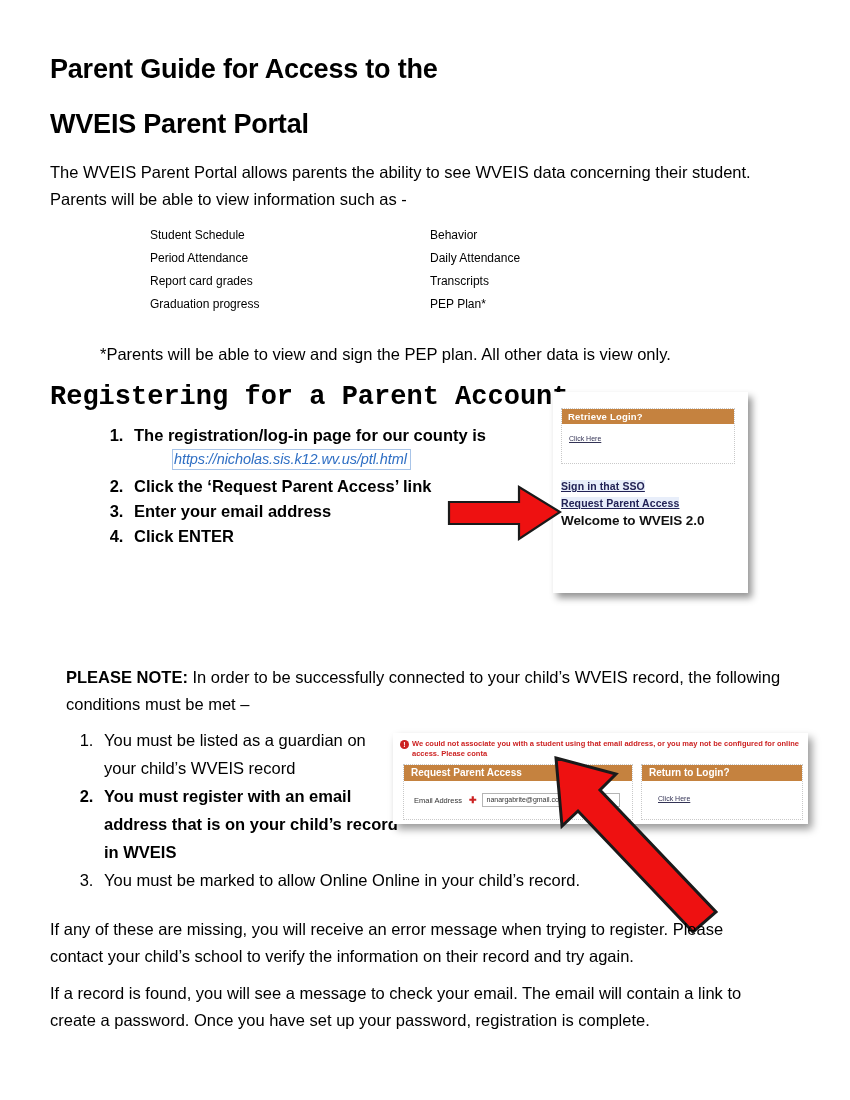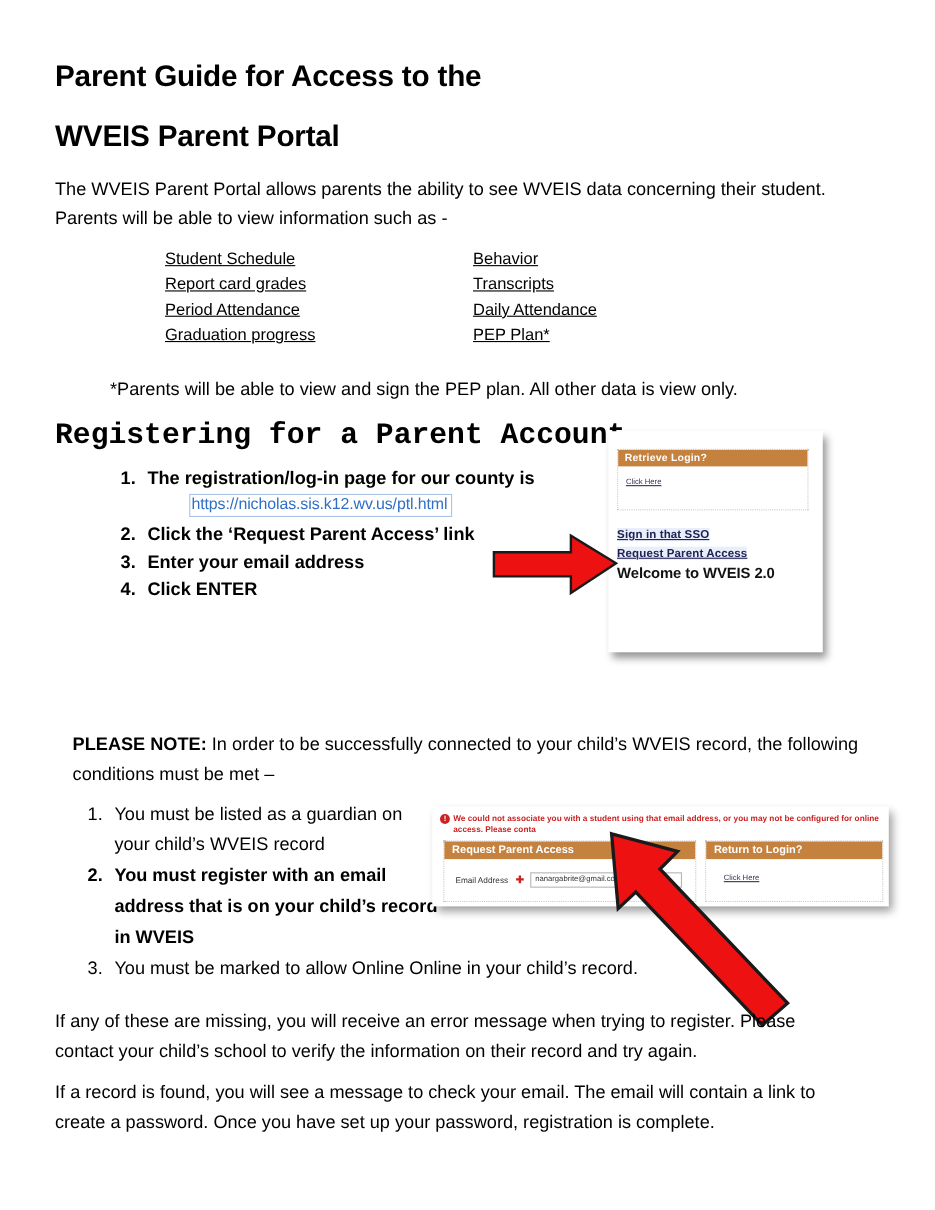--- a/index.html
+++ b/index.html
@@ -50,22 +50,21 @@
   .features {
     position: absolute;
     left: 150px;
     top: 224px;
     width: 600px;
   }
   .feature-row {
     display: flex;
     height: 23px;
     line-height: 23px;
-    font-size: 15px;
-    text-decoration: underline;
+    font-size: 12px;
   }
   .feature-col-a { width: 280px; }
   .feature-col-b { width: 300px; }
 
   #footnote {
     position: absolute;
     left: 100px;
     top: 342px;
     font-size: 16.5px;
     line-height: 24px;
@@ -104,20 +103,21 @@
     margin: 3px 16px 4px 38px;
     padding: 0px 3px 1px 1px;
     border: 1px solid #a8c4e8;
     color: #2f6fc4;
     font-weight: normal;
     font-size: 14.5px;
     letter-spacing: -0.1px;
     line-height: 18px;
     text-decoration: none;
     background: #ffffff;
+    font-style: italic;
   }
   .url-line { line-height: 22px; }
 
   
   #screenshot-login {
     position: absolute;
     left: 553px;
     top: 392px;
     width: 195px;
     height: 201px;
@@ -323,26 +323,26 @@
   <div class="title" id="title-line-2">WVEIS Parent Portal</div>
 
   <div class="para" id="intro-para">The WVEIS Parent Portal allows parents the ability to see WVEIS data concerning their student. Parents will be able to view information such as -</div>
 
   <div class="features">
     <div class="feature-row">
       <div class="feature-col-a">Student Schedule</div>
       <div class="feature-col-b">Behavior</div>
     </div>
     <div class="feature-row">
+      <div class="feature-col-a">Period Attendance</div>
+      <div class="feature-col-b">Daily Attendance</div>
+    </div>
+    <div class="feature-row">
       <div class="feature-col-a">Report card grades</div>
       <div class="feature-col-b">Transcripts</div>
-    </div>
-    <div class="feature-row">
-      <div class="feature-col-a">Period Attendance</div>
-      <div class="feature-col-b">Daily Attendance</div>
     </div>
     <div class="feature-row">
       <div class="feature-col-a">Graduation progress</div>
       <div class="feature-col-b">PEP Plan*</div>
     </div>
   </div>
 
   <div id="footnote">*Parents will be able to view and sign the PEP plan. All other data is view only.</div>
 
   <div class="section-heading" id="registering-heading">Registering for a Parent Account</div>

